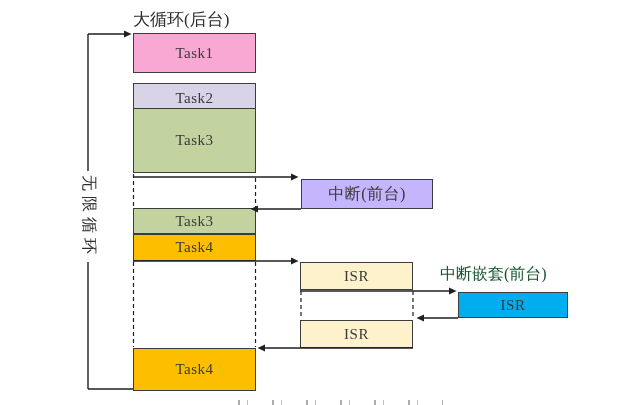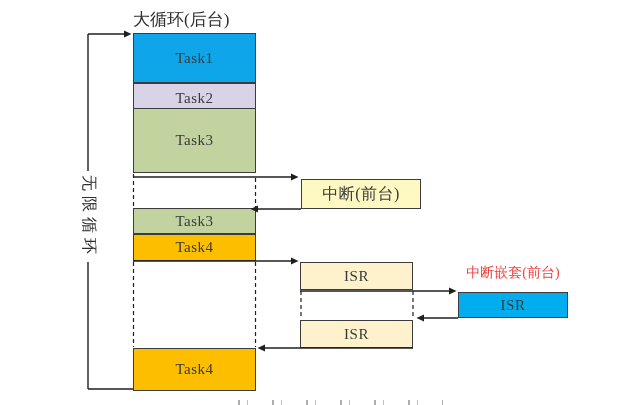--- a/index.html
+++ b/index.html
@@ -7,38 +7,38 @@
     position:relative;width:641px;height:405px;background:#ffffff;overflow:hidden;
     font-family:"Liberation Serif","DejaVu Serif",serif;color:#333;
   }
   .box{
     position:absolute;border:1.4px solid #3c3c3c;box-sizing:border-box;
     display:flex;align-items:center;justify-content:center;
     font-size:15px;color:#3a3a3a;letter-spacing:0.5px;
   }
   
   .seg{left:133px;width:123px;}
-  .seg-task1{top:33px;height:50px;background:#0ea5e9;}
+  .seg-task1{top:33px;height:40px;background:#f9a8d4;}
   .seg-task2{top:83px;height:31px;background:#d8d3e6;}
   .seg-task3a{top:108px;height:65px;background:#c2d3a0;}
   .seg-task3b{top:208px;height:26px;background:#c2d3a0;}
   .seg-task4a{top:234px;height:27px;background:#fdbe00;}
   .seg-task4b{top:348px;height:43px;background:#fdbe00;}
   
-  .int-box{left:301px;top:179px;width:120px;height:30px;background:#fef9c3;font-size:16px;}
+  .int-box{left:301px;top:179px;width:132px;height:30px;background:#c4b5fd;font-size:16px;}
   .isr1{left:300px;top:262px;width:113px;height:28px;background:#fdf2cb;}
   .isr2{left:300px;top:320px;width:113px;height:28px;background:#fdf2cb;}
   .isr-nested{left:458px;top:292px;width:110px;height:26px;background:#00aeef;}
   .diagram-title{
     position:absolute;left:133px;top:8px;width:123px;text-align:left;
     font-size:17px;color:#2e2e2e;white-space:nowrap;
   }
   .nested-title{
-    position:absolute;left:440px;top:264px;width:146px;text-align:center;
-    font-size:14px;color:#ef4444;white-space:nowrap;
+    position:absolute;left:440px;top:264px;width:146px;
+    font-size:16px;color:#14532d;white-space:nowrap;
   }
   .loop-label{
     position:absolute;left:88px;top:217px;width:0;height:0;overflow:visible;
   }
   .loop-label > span{
     position:absolute;left:0;top:0;transform:translate(-50%,-50%) rotate(90deg);
     display:block;white-space:nowrap;font-size:16px;letter-spacing:5px;color:#2e2e2e;
   }
   svg.overlay{position:absolute;left:0;top:0;width:641px;height:405px;pointer-events:none;}
   .caption-fragment{

